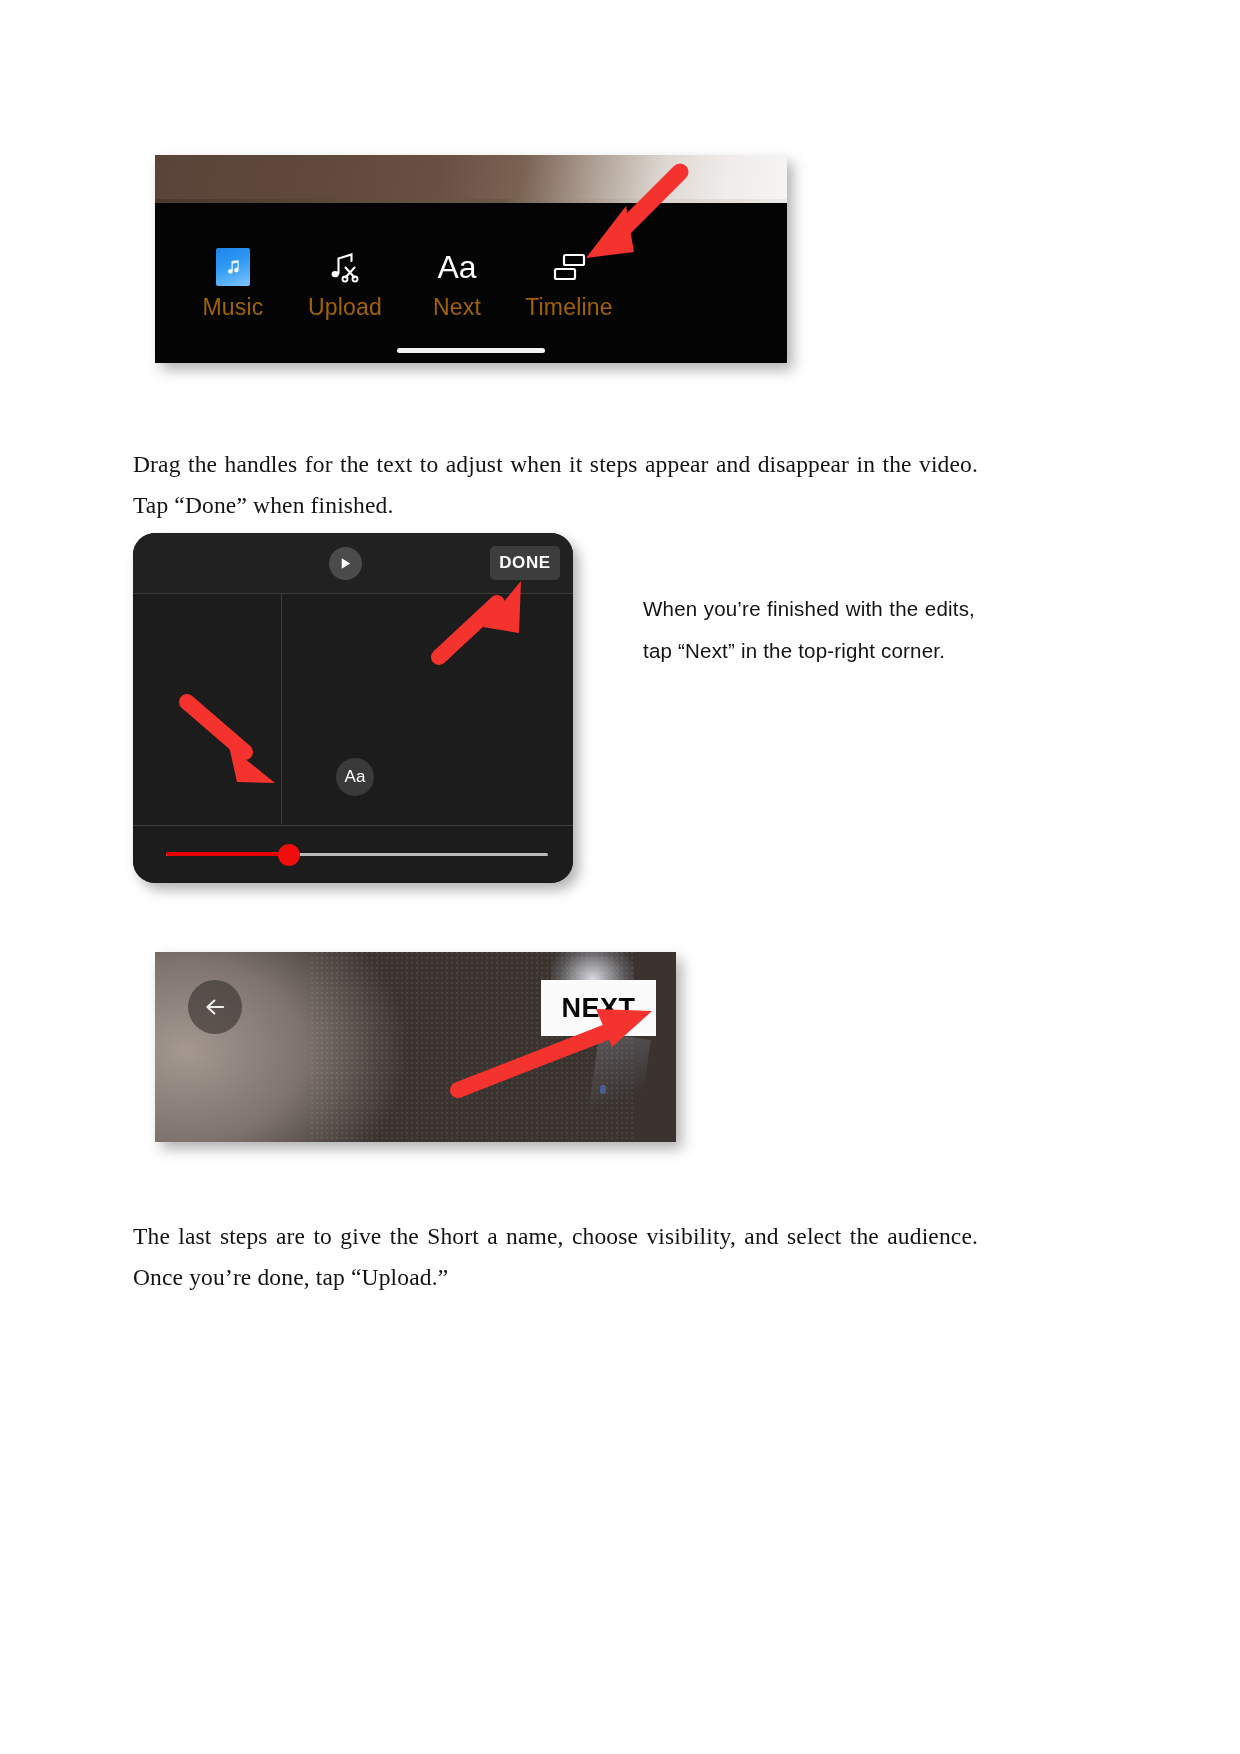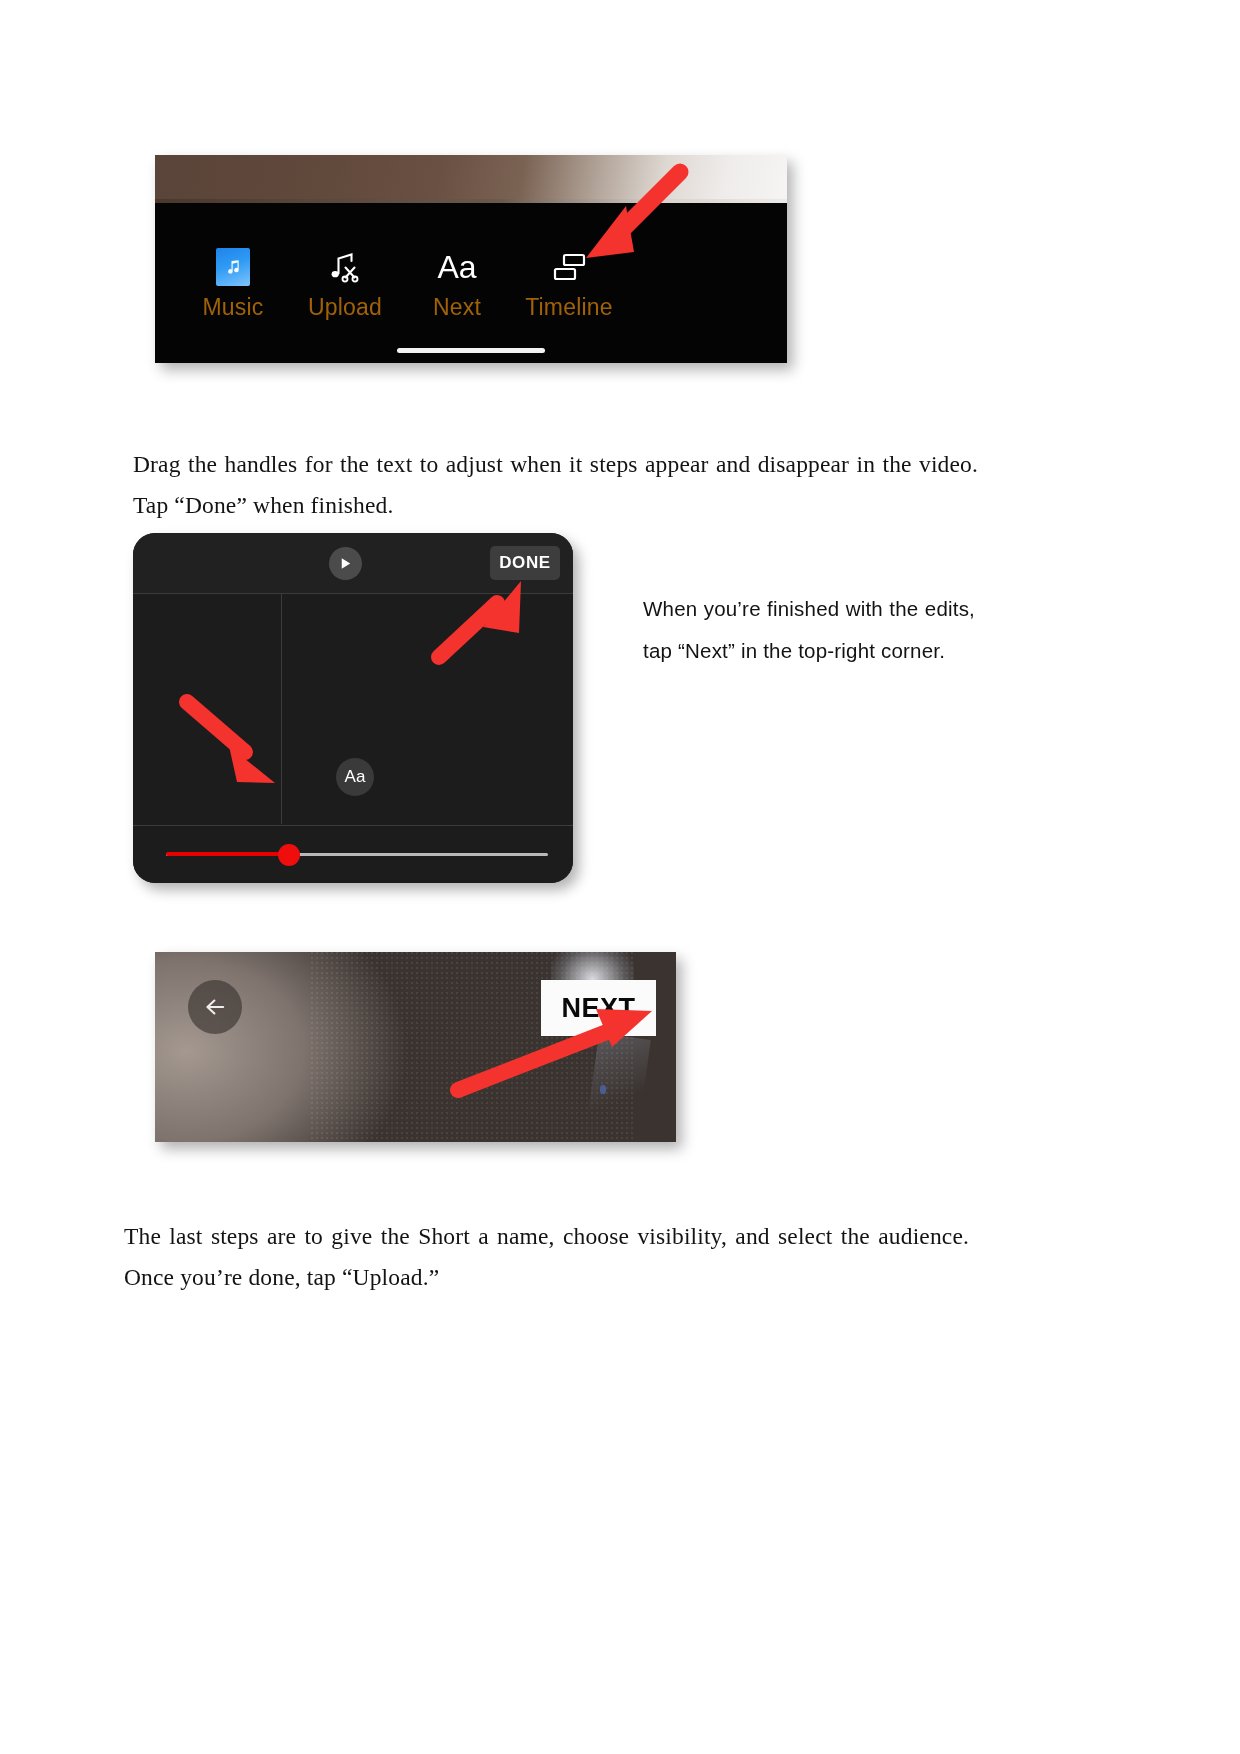--- a/index.html
+++ b/index.html
@@ -353,15 +353,15 @@
     </div>
 
     <div class="next-btn">NEXT</div>
   </div>
 
   <svg class="arrow" style="left:440px; top:985px;" width="240" height="120">
     <path d="M18 105 L172 45" stroke="#f4322e" stroke-width="16" stroke-linecap="round" fill="none"></path>
     <path d="M212 26 L156 24 L172 62 Z" fill="#f4322e"></path>
   </svg>
 
-  <div class="para" id="p3" style="left:124px; top:1216px; width:845px;">The last steps are to give the Short a name, choose visibility, and select the audience. Once you’re done, tap “Upload.”</div>
+  <div class="para" id="p3" style="left:133px; top:1216px; width:845px;">The last steps are to give the Short a name, choose visibility, and select the audience. Once you’re done, tap “Upload.”</div>
 
 </div>
 
 </body></html>

